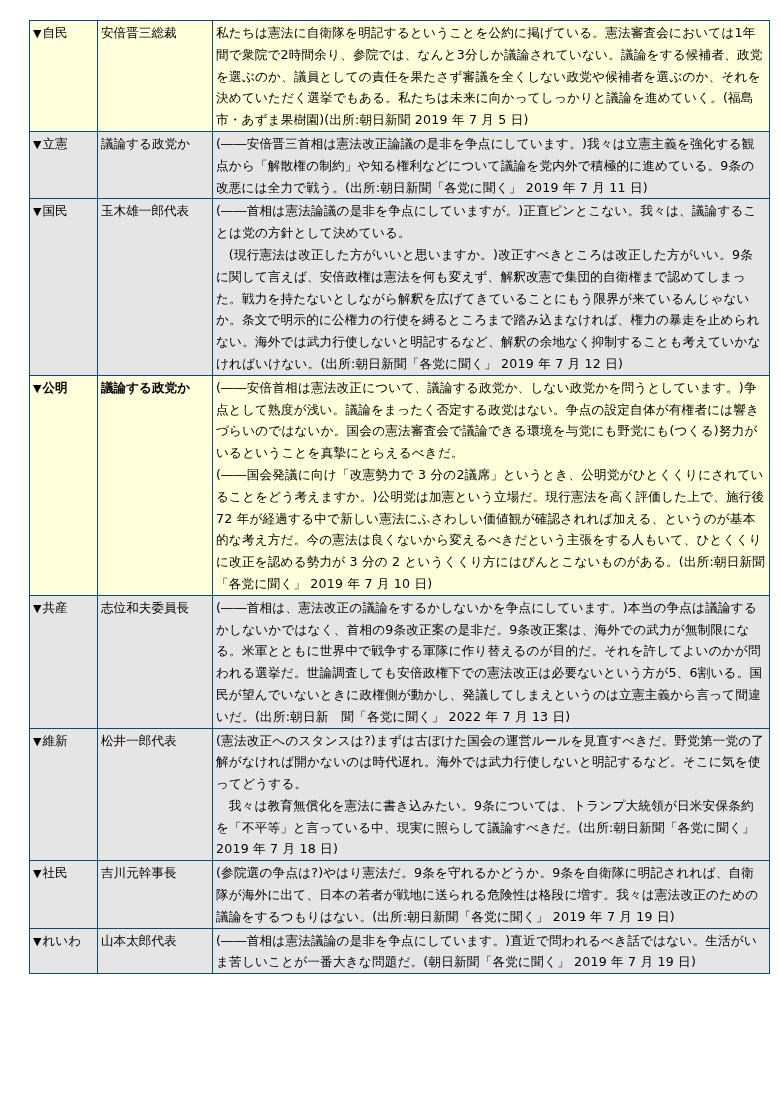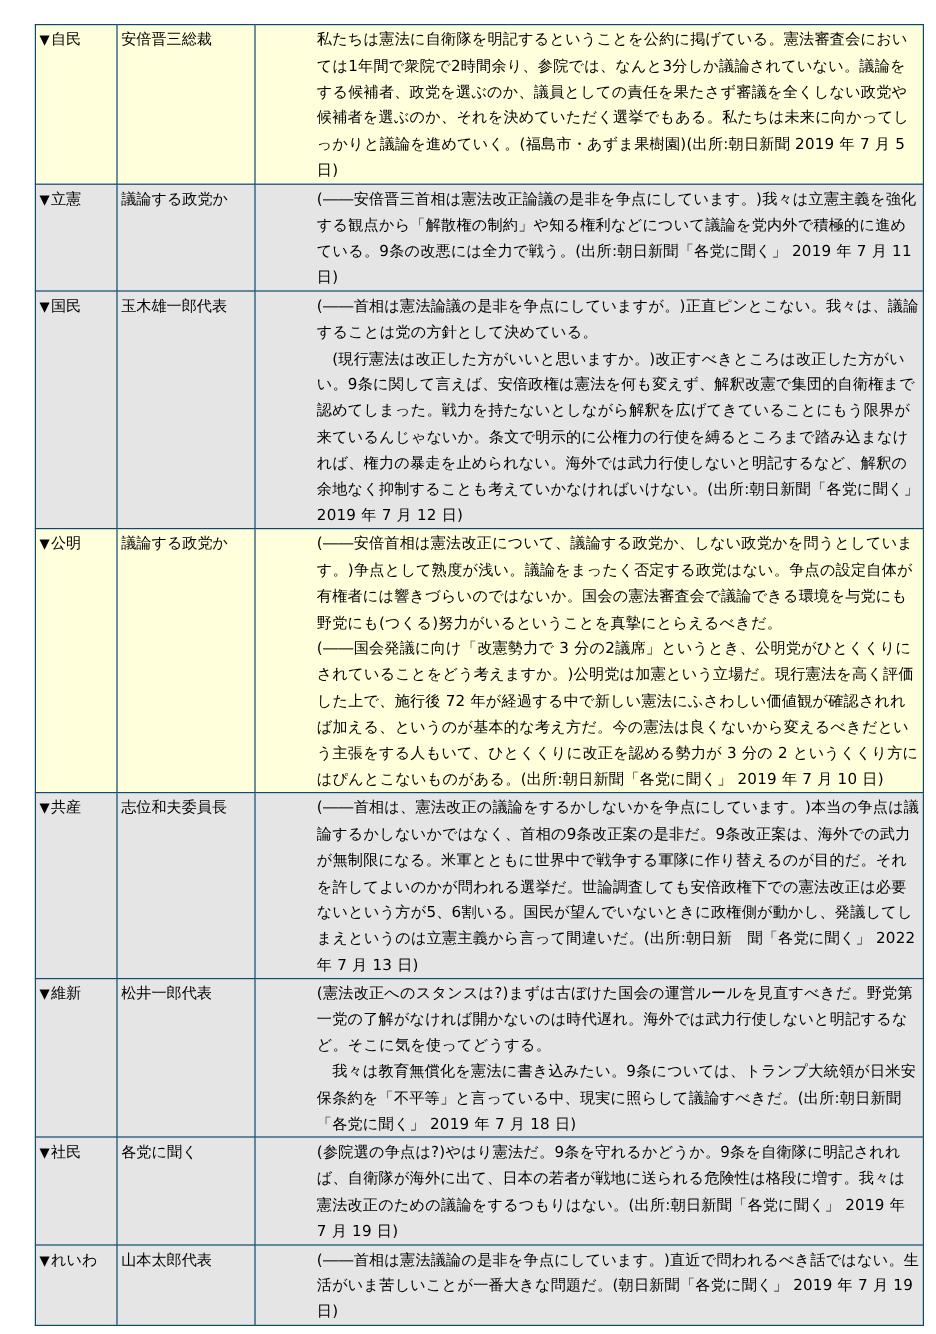--- a/index.html
+++ b/index.html
@@ -12,23 +12,23 @@
   table.statements td {
     border: 1px solid #0c4a6e; vertical-align: top; padding: 1px 3px 0 3px;
     font-size: 12.6px; line-height: 21.8px; color: #000;
   }
   col.c-party { width: 68px; }
   col.c-person { width: 115px; }
   col.c-text { width: 557px; }
   tr.yellow td { background: #ffffdb; }
   tr.green td { background: #e5e5e5; }
   td.party, td.person { color: #333; white-space: nowrap; font-family: "DejaVu Serif", "Liberation Serif", serif; }
-  td.party.bold, td.person.bold { font-family: "DejaVu Sans", "Liberation Sans", sans-serif; font-weight: normal; color: #000; }
+  td.party.bold, td.person.bold { font-family: "DejaVu Sans", "Liberation Sans", sans-serif; font-weight: bold; color: #000; }
   td.text { letter-spacing: 0.2px; }
-  .para { display: block; margin-left: 48px; }
+  .para { display: block; }
   .marker { font-size: 11px; margin-right: 1px; }
 </style>
 </head>
 <body>
 
 <table class="statements">
   <colgroup>
     <col class="c-party">
       <col class="c-person">
       <col class="c-text">
@@ -89,21 +89,21 @@
       <td class="person">松井一郎代表</td>
       <td class="text">
           <span class="para">(憲法改正へのスタンスは?)まずは古ぼけた国会の運営ルールを見直すべきだ。野党第一党の了解がなければ開かないのは時代遅れ。海外では武力行使しないと明記するなど。そこに気を使ってどうする。</span>
           <span class="para">　我々は教育無償化を憲法に書き込みたい。9条については、トランプ大統領が日米安保条約を「不平等」と言っている中、現実に照らして議論すべきだ。(出所:朝日新聞「各党に聞く」 2019 年 7 月 18 日)</span>
         </td>
     </tr>
       <tr class="green">
       <td class="party">
         <span class="marker">▼</span><span>社民</span>
       </td>
-      <td class="person">各党に聞く</td>
+      <td class="person">吉川元幹事長</td>
       <td class="text">
           <span class="para">(参院選の争点は?)やはり憲法だ。9条を守れるかどうか。9条を自衛隊に明記されれば、自衛隊が海外に出て、日本の若者が戦地に送られる危険性は格段に増す。我々は憲法改正のための議論をするつもりはない。(出所:朝日新聞「各党に聞く」 2019 年 7 月 19 日)</span>
         </td>
     </tr>
       <tr class="green">
       <td class="party">
         <span class="marker">▼</span><span>れいわ</span>
       </td>
       <td class="person">山本太郎代表</td>
       <td class="text">

